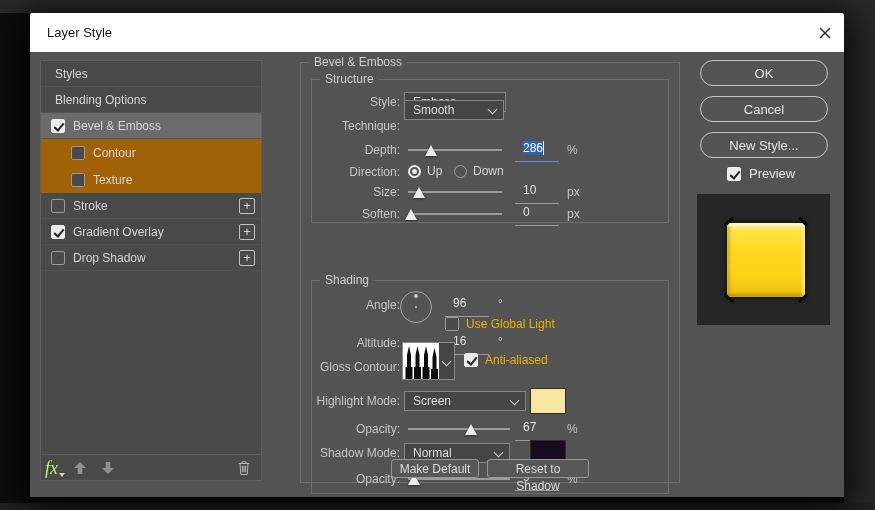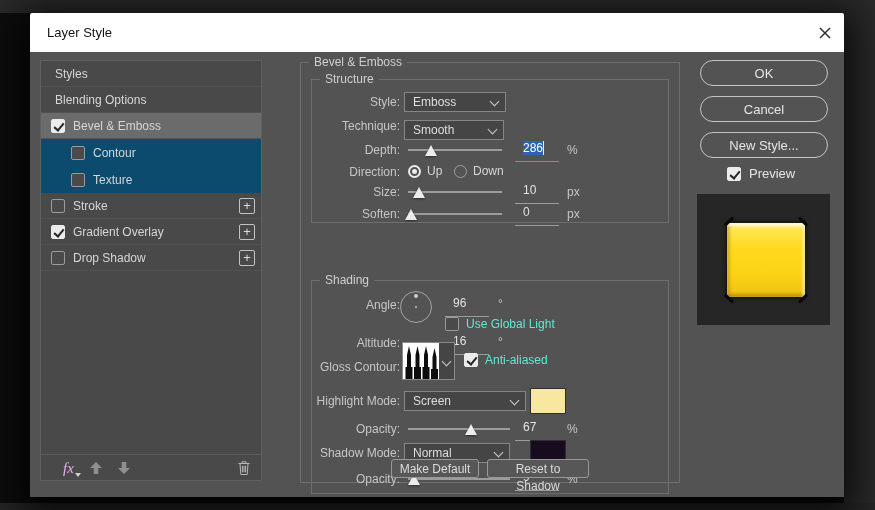--- a/index.html
+++ b/index.html
@@ -21,34 +21,34 @@
              display:flex;align-items:center;justify-content:center;}
   #dbody{position:relative;height:445px;background:#535353;}
 
   
   #sidebar{position:absolute;left:10px;top:8px;width:222px;height:421px;
            background:#494949;border:1px solid #606060;}
   .sb-row{position:relative;height:26px;display:flex;align-items:center;
           border-bottom:1px solid #525252;cursor:pointer;}
   .sb-row.sel{background:#6b6b6b;}
   .sb-label{font-size:12px;color:#d6d6d6;}
-  .sb-subblock{background:#0c4a6e;}
+  .sb-subblock{background:#a16207;}
   .sb-subblock .sb-row{height:27px;border-bottom:none;}
   .pad14{padding-left:14px;} .pad10{padding-left:10px;} .pad30{padding-left:30px;}
   .cb{position:relative;width:14px;height:14px;border-radius:2px;flex:0 0 auto;
       margin-right:8px;background:#4a4a4a;border:1px solid #9a9a9a;cursor:pointer;}
   .cb.checked{background:#ebebeb;border:1px solid #ebebeb;}
   .cb.checked::after{content:"";position:absolute;left:4px;top:1px;width:4px;height:8px;
       border-right:2px solid #262626;border-bottom:2px solid #262626;transform:rotate(40deg);}
   .plusbox{position:absolute;right:6px;top:5px;width:16px;height:16px;border:1px solid #c2c2c2;
       border-radius:2px;color:#dcdcdc;font-size:13px;line-height:14px;text-align:center;cursor:pointer;}
   #sb-footer{position:absolute;left:0;right:0;bottom:0;height:26px;border-top:1px solid #5e5e5e;
       display:flex;align-items:center;}
-  #fx-btn{margin-left:22px;font-family:"Liberation Serif",serif;font-style:italic;
-      font-size:15px;color:#f0abfc;line-height:20px;cursor:pointer;position:relative;}
+  #fx-btn{margin-left:4px;font-family:"Liberation Serif",serif;font-style:italic;
+      font-size:18px;color:#bef264;line-height:20px;cursor:pointer;position:relative;}
   #fx-btn .tri{position:absolute;right:-7px;bottom:1px;width:0;height:0;
       border-left:3px solid transparent;border-right:3px solid transparent;border-top:4px solid #cfcfcf;}
   .mv-arrow{margin-left:16px;cursor:pointer;display:flex;}
   #trash-btn{position:absolute;right:10px;top:5px;cursor:pointer;}
 
   
   #panel{position:absolute;left:270px;top:10px;width:380px;height:421px;border:1px solid #6e6e6e;}
   .legend{position:absolute;top:-8px;left:8px;background:#535353;padding:0 5px;
           font-size:12px;color:#cfcfcf;white-space:nowrap;}
   fieldset,.fset{position:absolute;border:1px solid #6e6e6e;}
@@ -68,21 +68,21 @@
       font-size:12px;color:#e2e2e2;padding-left:8px;cursor:text;}
   .vfield.selected span{background:#2e64ad;color:#ffffff;border-right:1px solid #e8f0ff;}
   .vfield.selected{border-bottom-color:#5f92dd;}
   .unit{position:absolute;font-size:12px;color:#c6c6c6;line-height:20px;}
   .radio{position:relative;width:13px;height:13px;border-radius:50%;border:1px solid #9e9e9e;
       margin-right:6px;flex:0 0 auto;cursor:pointer;}
   .radio.on{border:2px solid #ededed;}
   .radio.on::after{content:"";position:absolute;left:2px;top:2px;width:5px;height:5px;
       border-radius:50%;background:#ededed;}
   .radiorow{position:absolute;display:flex;align-items:center;font-size:12px;color:#d6d6d6;}
-  .ckrow{position:absolute;display:flex;align-items:center;font-size:12px;color:#5eead4;}
+  .ckrow{position:absolute;display:flex;align-items:center;font-size:12px;color:#eab308;}
   .ckrow .cb{margin-right:7px;}
   #dial{position:absolute;left:88px;top:10px;width:32px;height:32px;border:1px solid #a3a3a3;
       border-radius:50%;cursor:pointer;}
   #dial::after{content:"";position:absolute;left:14px;top:14px;width:2px;height:2px;
       border-radius:50%;background:#c4c4c4;}
   #dial .ptr{position:absolute;left:13px;top:2px;width:4px;height:4px;border-radius:50%;background:#cccccc;}
   #gloss{position:absolute;left:90px;top:61px;width:53px;height:38px;border:1px solid #8a8a8a;
       background:#454545;cursor:pointer;}
   .swatch{position:absolute;width:36px;height:26px;border:1px solid #2e2e2e;cursor:pointer;}
 
@@ -198,21 +198,21 @@
         <div id="fs-structure" class="fset">
           <span class="legend">Structure</span>
 
           <span class="flabel" style="left:0;top:12px">Style:</span>
           <div class="dropdown" style="left:92px;top:12px;width:102px">
             <span>Emboss</span>
             <span class="chev"></span>
           </div>
 
           <span class="flabel" style="left:0;top:36px">Technique:</span>
-          <div class="dropdown" style="left:92px;top:40px;width:100px">
+          <div class="dropdown" style="left:92px;top:20px;width:100px">
             <span>Smooth</span>
             <span class="chev"></span>
           </div>
 
           <span class="flabel" style="left:0;top:60px">Depth:</span>
           <div class="slider" style="left:96px;top:60px;width:94px">
             <span class="track"></span>
             <span class="thumb" style="left: 24%;"></span>
           </div>
           <div class="vfield selected" style="left:203px;top:61px">

